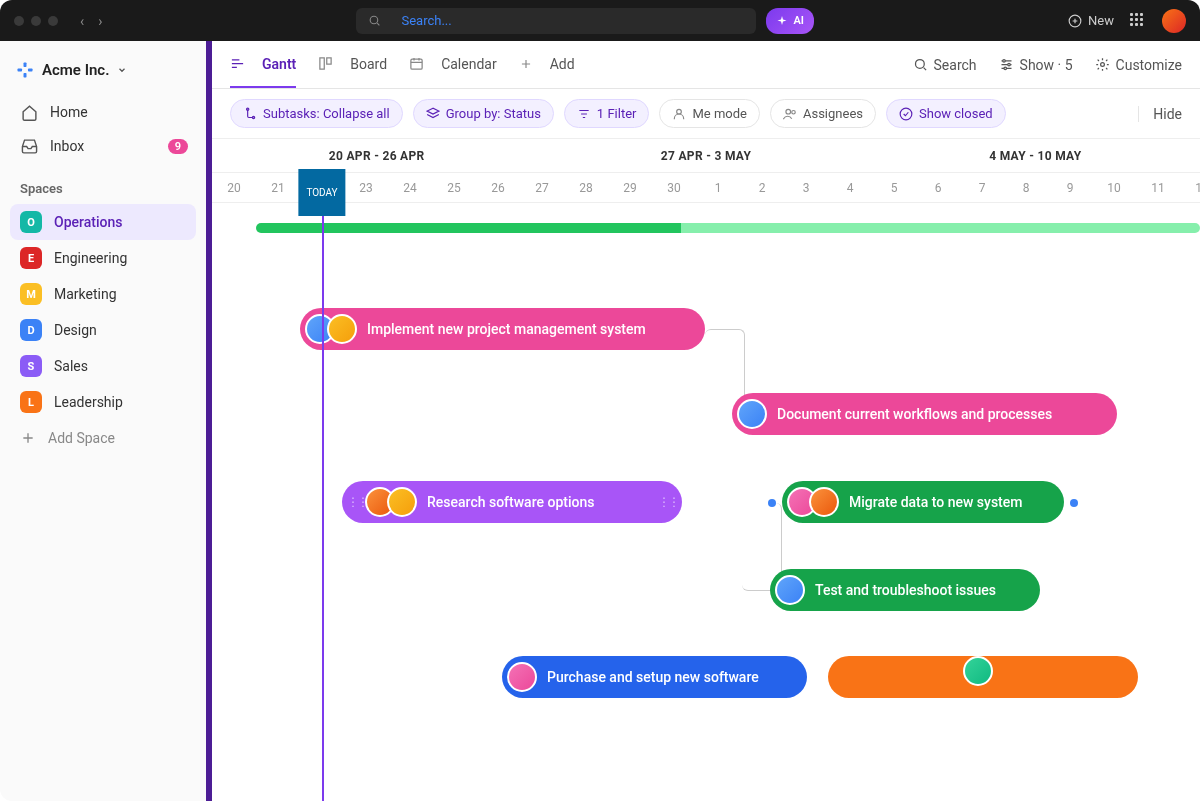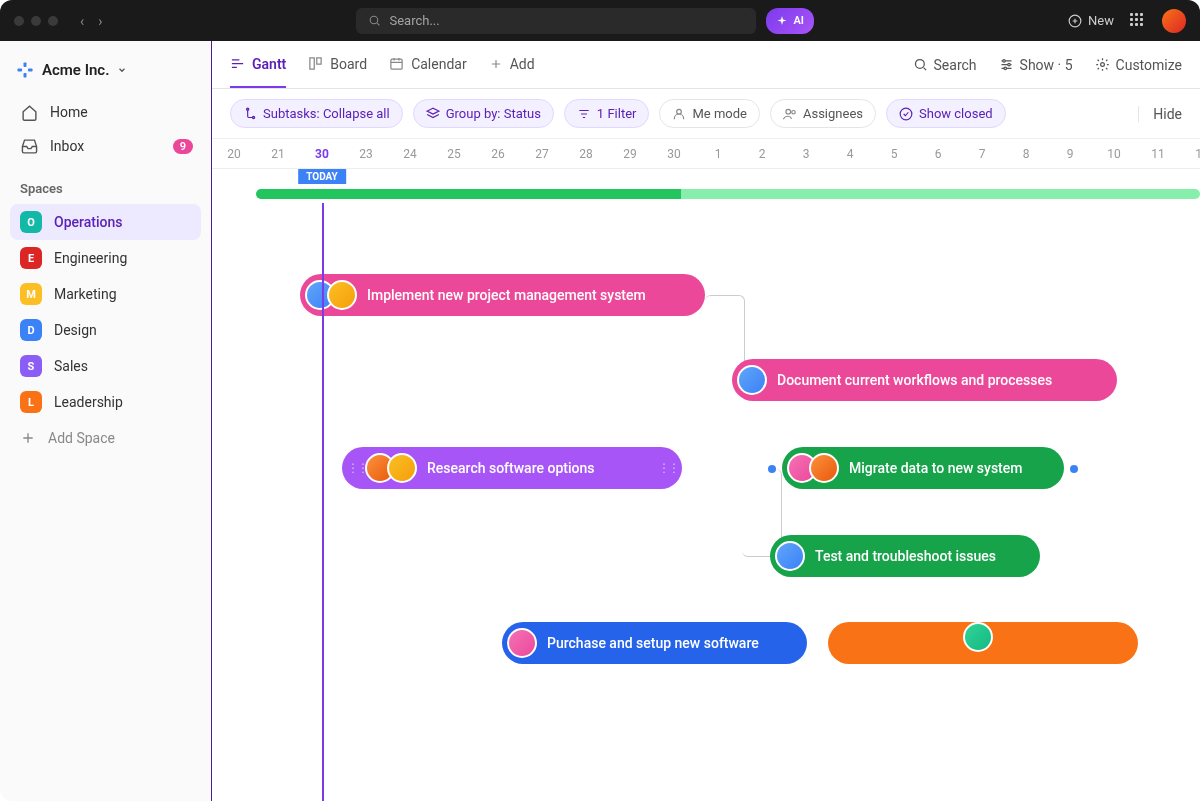--- a/index.html
+++ b/index.html
@@ -6,65 +6,65 @@
 body { width: 1200px; height: 801px; overflow: hidden; background: #fff; border-radius: 12px; }
 
 
 .topbar { height: 41px; background: #1a1a1a; display: flex; align-items: center; padding: 0 14px; gap: 12px; }
 .traffic-lights { display: flex; gap: 7px; }
 .tl { width: 10px; height: 10px; border-radius: 50%; }
 .tl-red { background: #3a3a3a; } .tl-yellow { background: #3a3a3a; } .tl-green { background: #3a3a3a; }
 .nav-arrows { display: flex; gap: 14px; margin-left: 10px; }
 .nav-arrow { color: #888; cursor: pointer; font-size: 14px; }
 .search-wrap { flex: 1; display: flex; justify-content: center; }
-.search-box { width: 400px; height: 26px; background: #2a2a2a; border-radius: 6px; display: flex; align-items: center; padding: 0 12px; color: #a3a3a3; font-size: 13px; gap: 8px; }
+.search-box { width: 400px; height: 26px; background: #2a2a2a; border-radius: 6px; display: flex; align-items: center; padding: 0 12px; color: #3b82f6; font-size: 13px; gap: 20px; }
 .ai-pill { background: linear-gradient(135deg, #7c3aed, #a855f7); color: #fff; font-size: 11px; font-weight: 600; padding: 4px 10px; border-radius: 12px; display: flex; align-items: center; gap: 5px; margin-left: 10px; }
 .topbar-right { display: flex; align-items: center; gap: 16px; color: #ccc; font-size: 13px; }
 .new-btn { display: flex; align-items: center; gap: 6px; cursor: pointer; }
 .grid-ic { width: 16px; height: 16px; display: grid; grid-template-columns: repeat(3,3px); grid-template-rows: repeat(3,3px); gap: 2px; }
 .grid-ic div { background: #ccc; border-radius: 1px; }
 .avatar-top { width: 24px; height: 24px; border-radius: 50%; background: linear-gradient(135deg,#f97316,#dc2626); }
 
 
 .app { display: flex; height: calc(801px - 41px); }
-.sidebar { width: 212px; border-right: 1px solid #4c1d95; background: #fafafa; padding: 14px 10px; }
+.sidebar { width: 212px; border-right: 6px solid #4c1d95; background: #fafafa; padding: 14px 10px; }
 .workspace-row { display: flex; align-items: center; gap: 8px; padding: 6px 6px 16px; font-weight: 600; font-size: 15px; color: #222; cursor: pointer; }
 .ws-logo { width: 18px; height: 18px; }
 .nav-item { display: flex; align-items: center; gap: 12px; padding: 8px 10px; border-radius: 8px; font-size: 14px; color: #333; cursor: pointer; position: relative; }
 .nav-icon { width: 18px; height: 18px; color: #555; display: flex; align-items: center; justify-content: center; }
 .badge { position: absolute; right: 8px; background: #ec4899; color: #fff; font-size: 11px; font-weight: 600; padding: 1px 7px; border-radius: 10px; }
 .section-label { font-size: 13px; font-weight: 600; color: #666; padding: 18px 10px 8px; }
 .space-item { display: flex; align-items: center; gap: 12px; padding: 7px 10px; border-radius: 8px; font-size: 14px; color: #333; cursor: pointer; }
 .space-item.active { background: #ede9fe; color: #5b21b6; font-weight: 500; }
 .space-badge { width: 22px; height: 22px; border-radius: 6px; display: flex; align-items: center; justify-content: center; color: #fff; font-size: 11px; font-weight: 700; }
 .add-space { display: flex; align-items: center; gap: 12px; padding: 10px 10px; color: #888; font-size: 14px; cursor: pointer; }
 
 
 .main { flex: 1; display: flex; flex-direction: column; overflow: hidden; }
 .view-tabs { display: flex; align-items: center; height: 48px; border-bottom: 1px solid #e5e5e5; padding: 0 18px; gap: 22px; }
-.tab { display: flex; align-items: center; gap: 7px; font-size: 14px; color: #555; cursor: pointer; height: 100%; border-bottom: 2.5px solid transparent; }
+.tab { display: flex; align-items: center; gap: 17px; font-size: 14px; color: #555; cursor: pointer; height: 100%; border-bottom: 2.5px solid transparent; }
 .tab.active { color: #5b21b6; border-bottom-color: #7c3aed; font-weight: 600; }
 .tab-spacer { flex: 1; }
 .tab-btn { display: flex; align-items: center; gap: 6px; font-size: 14px; color: #555; cursor: pointer; }
 
 
 .filter-bar { display: flex; align-items: center; gap: 10px; padding: 10px 18px; border-bottom: 1px solid #eee; }
 .pill { display: flex; align-items: center; gap: 6px; padding: 6px 12px; border-radius: 16px; font-size: 13px; cursor: pointer; border: 1px solid #e5e5e5; background: #fff; color: #555; }
 .pill.purple { background: #f3f0ff; border-color: #e0d8ff; color: #5b21b6; }
 .pill-ic { width: 14px; height: 14px; }
 .hide-btn { margin-left: auto; font-size: 14px; color: #555; cursor: pointer; padding-left: 14px; border-left: 1px solid #e5e5e5; }
 
 
 .timeline { flex: 1; overflow: hidden; position: relative; }
 .week-row { display: flex; height: 34px; border-bottom: 1px solid #eee; }
 .week-cell { flex: 1; text-align: center; font-size: 12px; font-weight: 700; color: #333; letter-spacing: 0.3px; display: flex; align-items: center; justify-content: center; }
 .day-row { display: flex; height: 30px; border-bottom: 1px solid #eee; }
 .day-cell { width: 44px; text-align: center; font-size: 12px; color: #999; display: flex; align-items: center; justify-content: center; flex-shrink: 0; }
 .day-cell.today { color: #7c3aed; font-weight: 700; position: relative; }
-.today-tag { position: absolute; top: 30px; left: calc(44px * 2 + 22px); transform: translateX(-50%); background: #3b82f6; color: #fff; font-size: 10px; font-weight: 700; padding: 2px 8px; z-index: 5; }
+.today-tag { position: absolute; top: 30px; left: calc(44px * 2 + 22px); transform: translateX(-50%); background: #0369a1; color: #fff; font-size: 10px; font-weight: 400; padding: 18px 8px; z-index: 5; }
 .today-line { position: absolute; top: 64px; left: calc(44px * 2 + 22px); width: 1.5px; height: 700px; background: #7c3aed; z-index: 4; }
 
 
 .gantt { position: relative; height: 600px; }
 .progress-bar { position: absolute; top: 20px; left: 44px; right: 0; height: 10px; border-radius: 5px; background: linear-gradient(90deg, #22c55e 0%, #22c55e 45%, #86efac 45%, #86efac 100%); }
 .task-bar { position: absolute; height: 42px; border-radius: 21px; display: flex; align-items: center; padding: 0 16px 0 5px; color: #fff; font-size: 14px; font-weight: 500; gap: 10px; cursor: pointer; white-space: nowrap; }
 .task-pink { background: #ec4899; }
 .task-purple { background: #a855f7; }
 .task-green { background: #16a34a; text-align: right; }
 .task-blue { background: #2563eb; }
@@ -300,20 +300,25 @@
         <svg class="pill-ic" viewBox="0 0 24 24" fill="none" stroke="#5b21b6" stroke-width="2">
             <circle cx="12" cy="12" r="10"></circle>
             <path d="M8 12l3 3 5-6"></path>
           </svg>
         <span>Show closed</span>
       </div>
       <div class="hide-btn">Hide</div>
     </div>
 
     <div class="timeline">
+      <div class="week-row" id="week-row">
+          <div class="week-cell">20 APR - 26 APR</div>
+          <div class="week-cell">27 APR - 3 MAY</div>
+          <div class="week-cell">4 MAY - 10 MAY</div>
+        </div>
       <div class="day-row" id="day-row">
           <div class="day-cell">20</div>
           <div class="day-cell">21</div>
           <div class="day-cell today">30</div>
           <div class="day-cell">23</div>
           <div class="day-cell">24</div>
           <div class="day-cell">25</div>
           <div class="day-cell">26</div>
           <div class="day-cell">27</div>
           <div class="day-cell">28</div>

